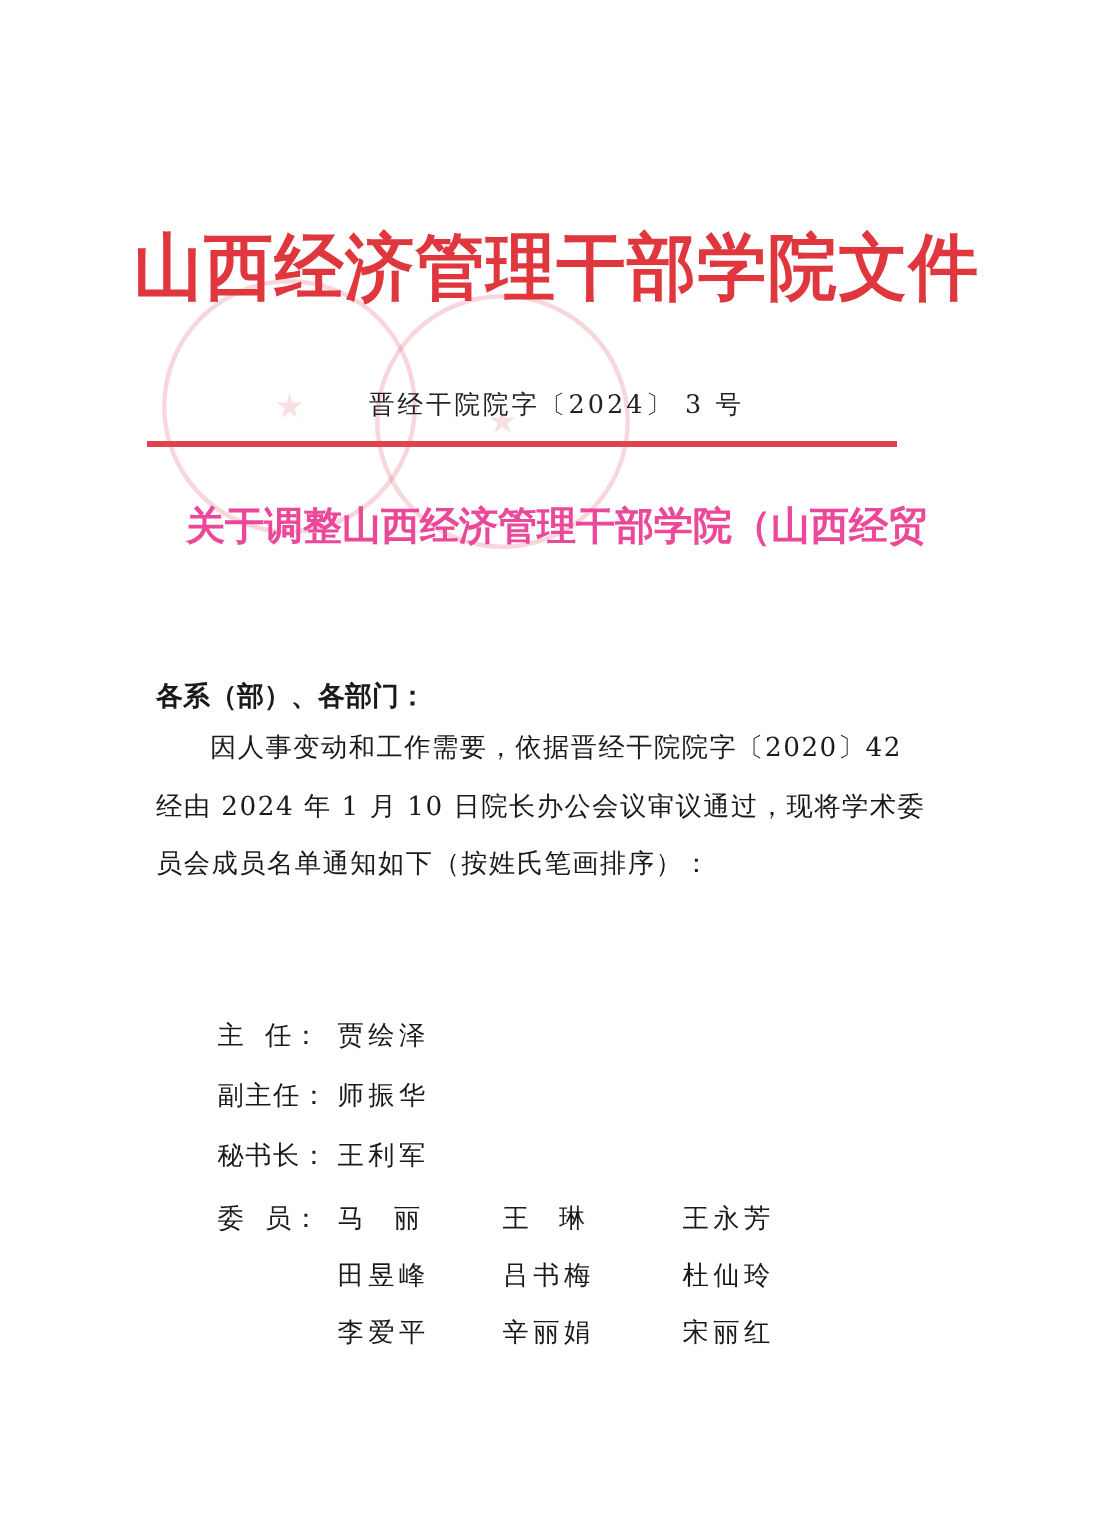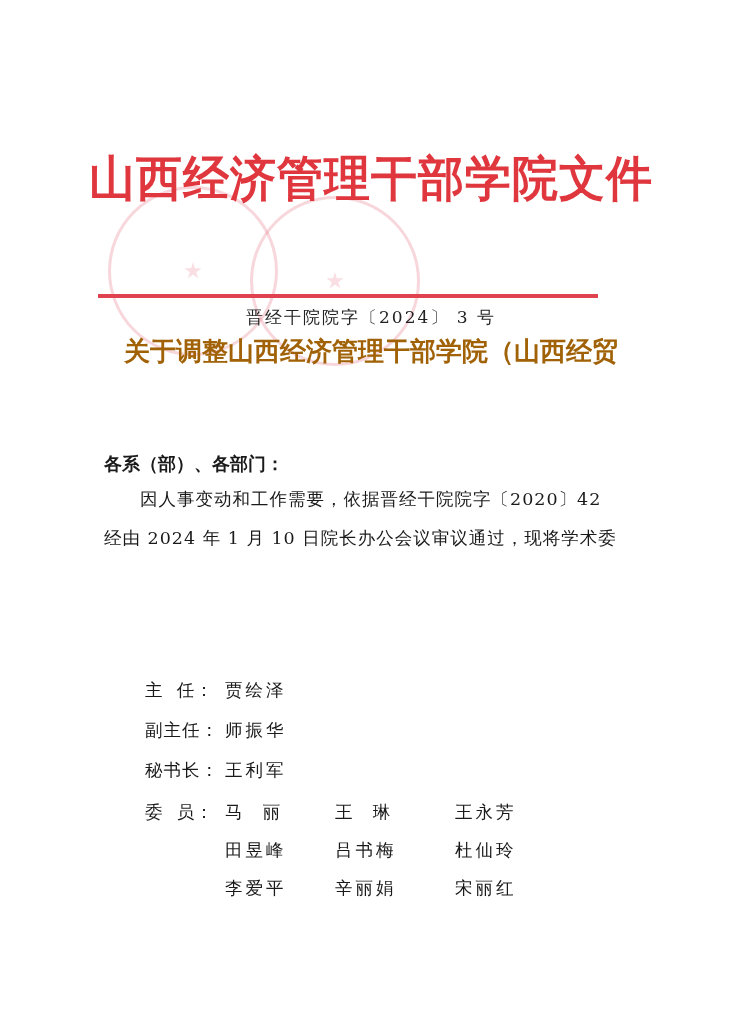--- a/index.html
+++ b/index.html
@@ -21,29 +21,29 @@
     .seal-1 { left: 108px; top: 186px; width: 170px; height: 170px; }
     .seal-2 { left: 250px; top: 196px; width: 170px; height: 170px; }
     .header-title {
       position: absolute; left: 0; width: 742px; top: 148px; text-align: center;
       font-family: "DejaVu Serif", "Liberation Serif", serif;
       color: #e0373f; font-size: 46px; font-weight: bold; letter-spacing: 1px;
       transform: scaleY(1.05);
     }
     .doc-number {
       position: absolute; left: 0; width: 742px; top: 258px; text-align: center;
-      font-size: 17px; letter-spacing: 2px; color: #222; margin-top: 48px;
+      font-size: 17px; letter-spacing: 2px; color: #222;
     }
     .red-rule {
       position: absolute; left: 98px; top: 294px; width: 500px; height: 4px; background: #e04250;
     }
     .title {
       position: absolute; left: 0; width: 742px; top: 330px; text-align: center;
       font-family: "DejaVu Sans", "Liberation Sans", sans-serif;
-      font-size: 26px; font-weight: bold; line-height: 42px; color: #a16207;
+      font-size: 26px; font-weight: bold; line-height: 42px; color: #ec4899;
     }
     .salutation {
       position: absolute; left: 104px; top: 452px; font-size: 18px; font-weight: bold; color: #1a1a1a;
       font-family: "DejaVu Sans", "Liberation Sans", sans-serif;
     }
     .body-text {
       position: absolute; left: 104px; top: 480px; width: 530px;
       font-size: 17.5px; line-height: 38.5px; letter-spacing: 1px; color: #1a1a1a;
       text-align: justify;
     }
@@ -66,20 +66,21 @@
 
 <div class="title">
   <div>关于调整山西经济管理干部学院（山西经贸</div>
 </div>
 
 <div class="salutation">各系（部）、各部门：</div>
 
 <div class="body-text">
   <span class="line indent">因人事变动和工作需要，依据晋经干院院字〔2020〕42</span>
   <span class="line">经由 2024 年 1 月 10 日院长办公会议审议通过，现将学术委</span>
+  <span class="line">员会成员名单通知如下（按姓氏笔画排序）：</span>
 </div>
 
 <div class="roster">
   <div class="roster-row" style="top:0px;">
     <span class="role">主  任：</span>
     <span class="name" style="left:80px;">贾绘泽</span>
   </div>
   <div class="roster-row" style="top:40px;">
     <span class="role">副主任：</span>
     <span class="name" style="left:80px;">师振华</span>

